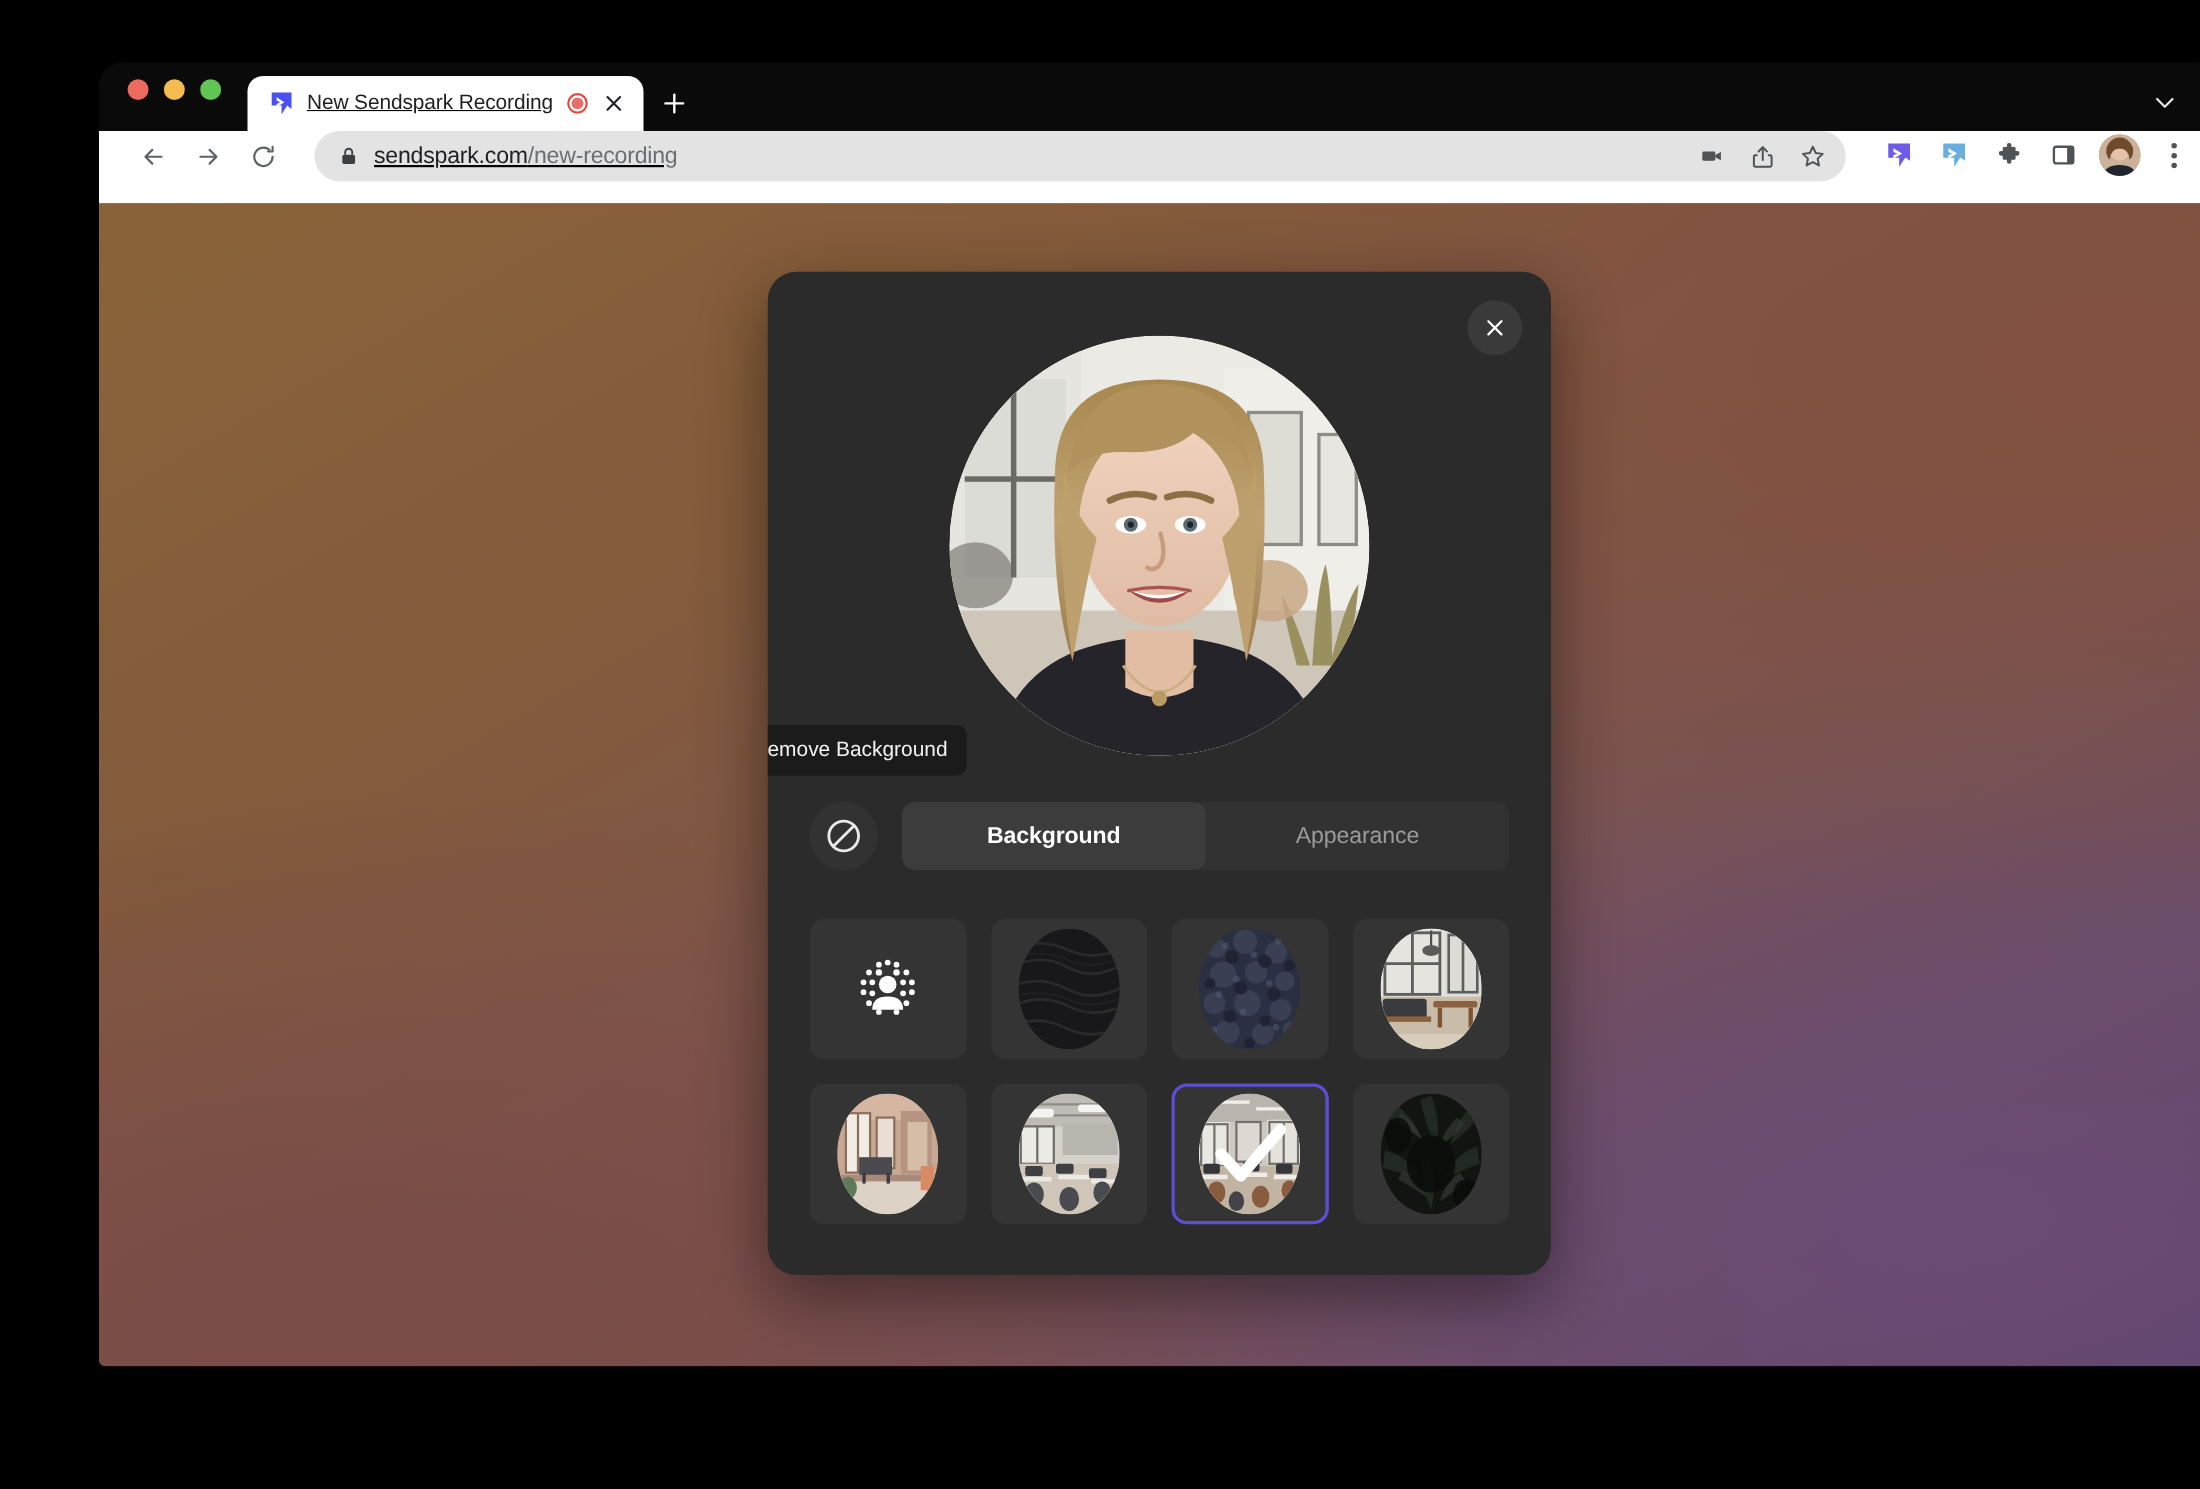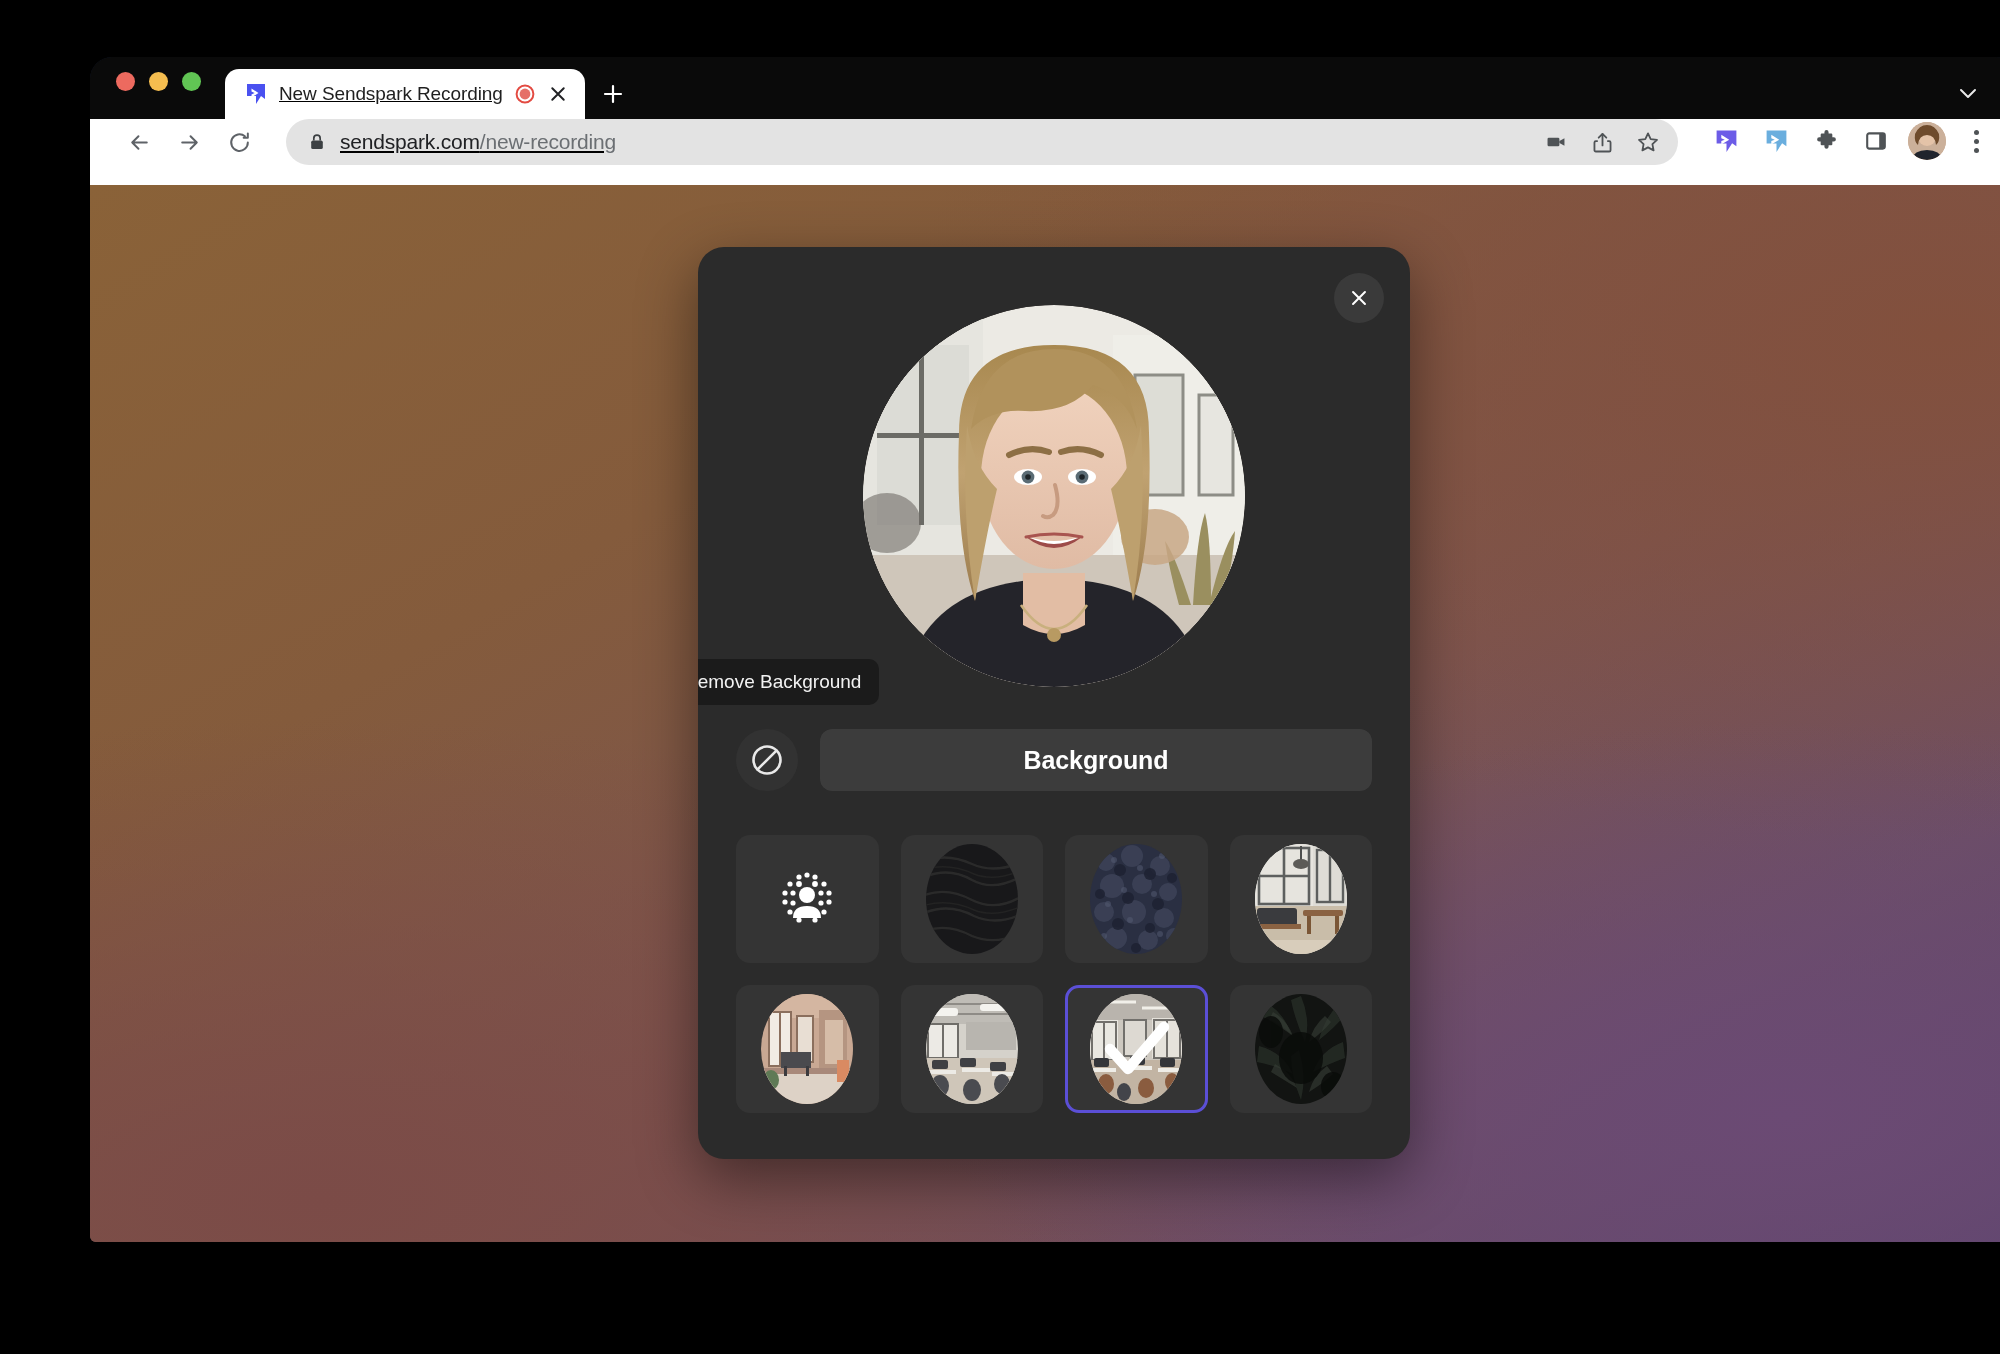--- a/index.html
+++ b/index.html
@@ -275,21 +275,21 @@
     height: 62px;
     background: #323232;
     border-radius: 12px;
     display: flex;
     padding: 0;
     overflow: hidden;
   }
   .seg-tab {
     flex: 1 1 0;
     display: flex; align-items: center; justify-content: center;
-    font-size: 25px;
+    font-size: 21px;
     color: #9b9b9b;
     letter-spacing: -0.1px;
   }
   .seg-tab.active {
     background: #3c3c3c;
     color: #ffffff;
     font-weight: bold;
     border-radius: 12px;
   }
 
@@ -569,20 +569,21 @@
 
           <div class="nobg-btn">
             <svg viewBox="0 0 34 34" width="34" height="34" aria-hidden="true">
               <circle cx="17" cy="17" r="13.5" fill="none" stroke="currentColor" stroke-width="2.6"></circle>
               <path d="M7.6 26.4 L26.4 7.6" stroke="currentColor" stroke-width="2.6" stroke-linecap="round"></path>
             </svg>
           </div>
 
           <div class="segmented">
             <div class="seg-tab active">Background</div>
+            <div class="seg-tab">Appearance</div>
           </div>
         </div>
 
         <div class="bg-grid">
 
           <div class="bg-cell">
             <span class="blur-icon">
               <svg viewBox="0 0 66 66" width="66" height="66" aria-hidden="true">
                 <g fill="#ffffff">
                   <circle cx="33" cy="29" r="8"></circle>

